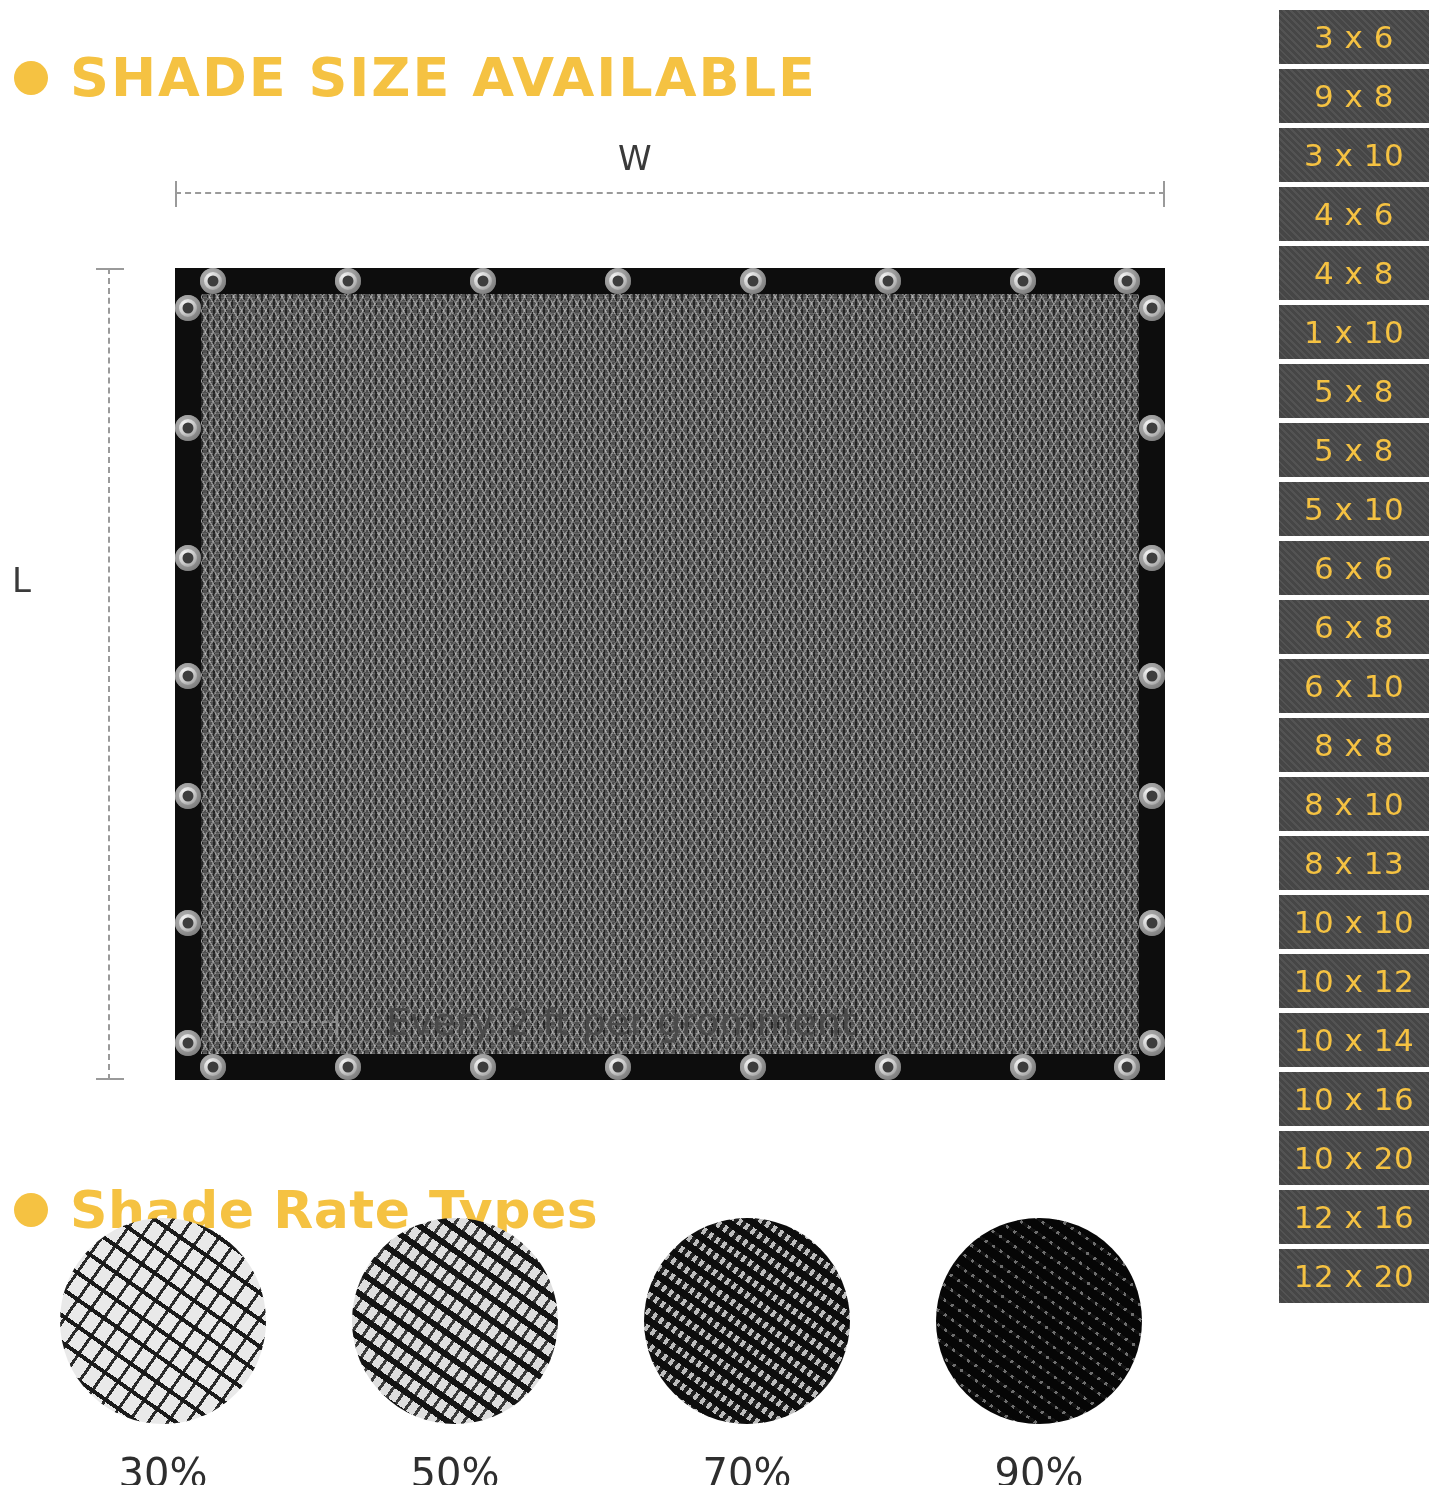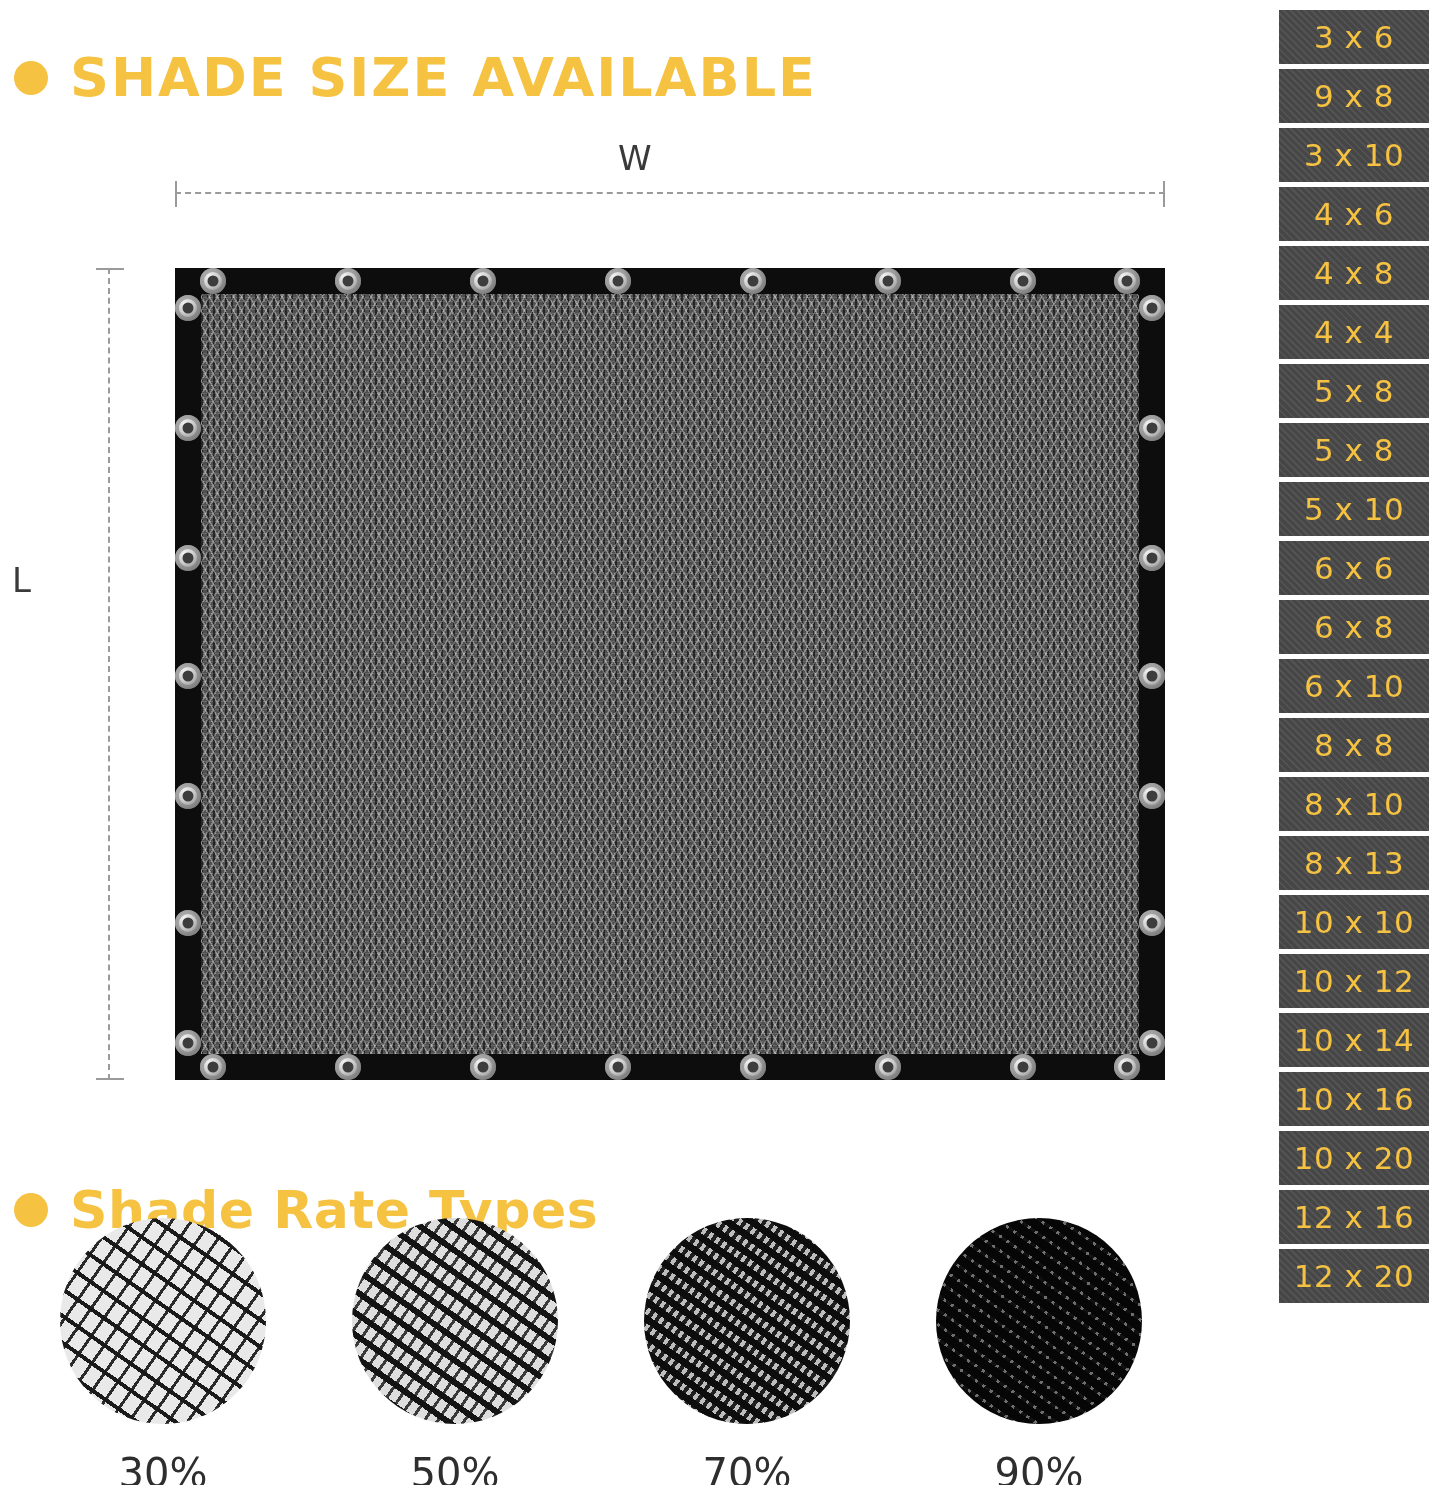--- a/index.html
+++ b/index.html
@@ -315,20 +315,24 @@
 
     <span class="grommet" style="left:977px; top:160px;"></span>
     <span class="grommet" style="left:977px; top:290px;"></span>
     <span class="grommet" style="left:977px; top:408px;"></span>
     <span class="grommet" style="left:977px; top:528px;"></span>
     <span class="grommet" style="left:977px; top:655px;"></span>
     <span class="grommet" style="left:977px; top:775px;"></span>
     <span class="grommet" style="left:977px; top:40px;"></span>
   </div>
 
+  <div id="grommet-note">
+    <span class="mini-dim"></span>
+    <span class="note-text">Every 2 ft per gromment</span>
+  </div>
 </div>
 
 <div class="heading" id="heading-rate">
   <span class="bullet-dot"></span>
   <span class="heading-text">Shade Rate Types</span>
 </div>
 
 <div id="rate-row">
   <div class="rate-item">
     <span class="rate-swatch sw30"></span>
@@ -347,21 +351,21 @@
     <span class="rate-label">90%</span>
   </div>
 </div>
 
 <div id="size-list">
   <div class="size-chip">3 x 6</div>
   <div class="size-chip">9 x 8</div>
   <div class="size-chip">3 x 10</div>
   <div class="size-chip">4 x 6</div>
   <div class="size-chip">4 x 8</div>
-  <div class="size-chip">4 x 4</div>
+  <div class="size-chip">1 x 10</div>
   <div class="size-chip">5 x 8</div>
   <div class="size-chip">5 x 8</div>
   <div class="size-chip">5 x 10</div>
   <div class="size-chip">6 x 6</div>
   <div class="size-chip">6 x 8</div>
   <div class="size-chip">6 x 10</div>
   <div class="size-chip">8 x 8</div>
   <div class="size-chip">8 x 10</div>
   <div class="size-chip">8 x 13</div>
   <div class="size-chip">10 x 10</div>

